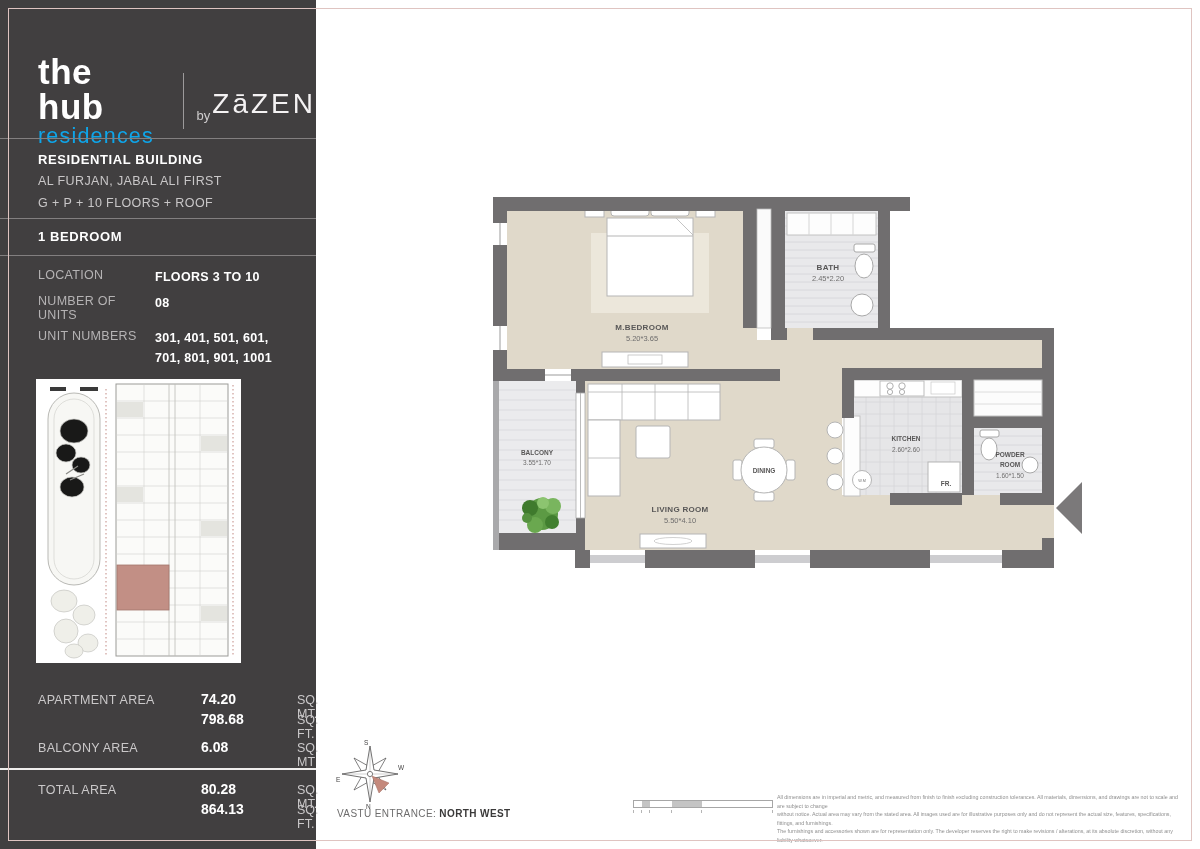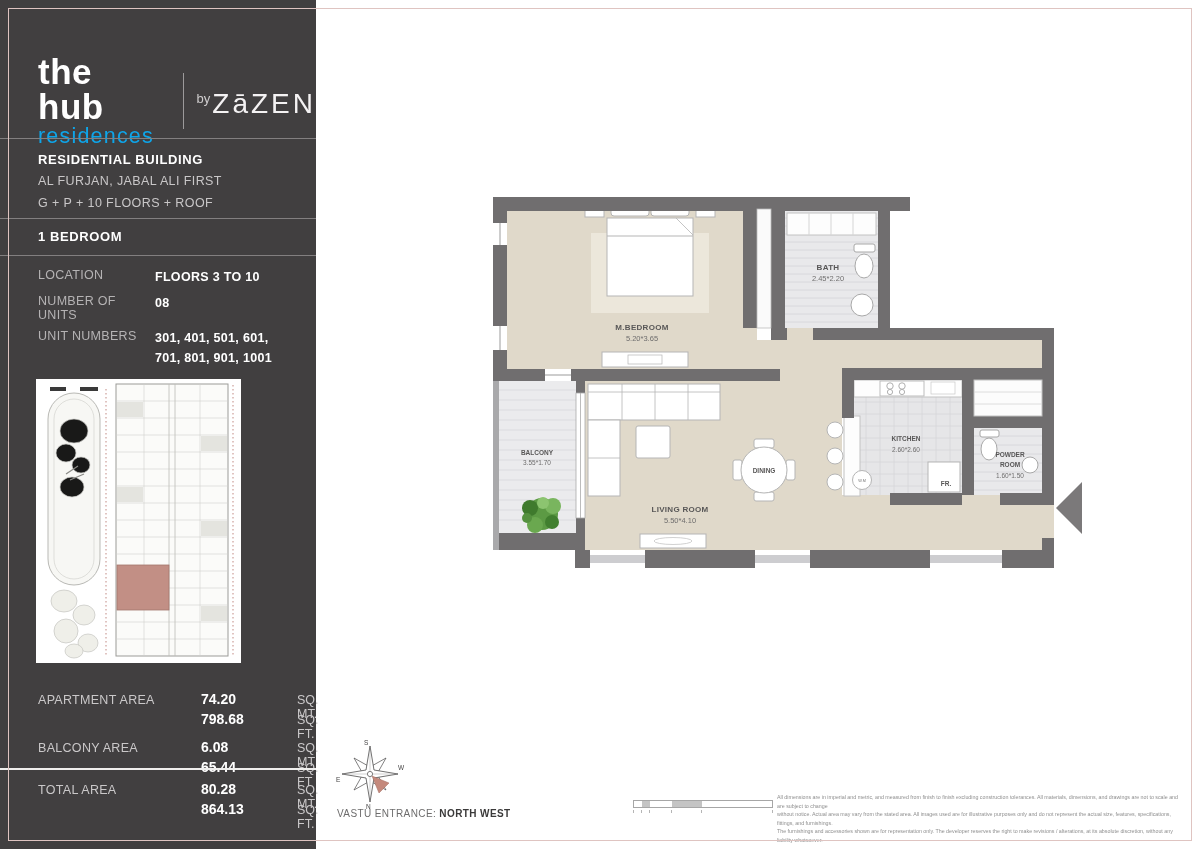--- a/index.html
+++ b/index.html
@@ -12,21 +12,21 @@
     border:1.5px solid #dfc4c1; pointer-events:none; z-index:50; }
 
   
   .sidebar { position:absolute; left:0; top:0; width:316px; height:849px; background:#413f40; color:#fff; }
   .divider { position:absolute; left:0; width:316px; height:1px; background:#827f80; }
   .logo-block { position:absolute; left:38px; top:54px; display:flex; align-items:center; }
   .logo-main { display:flex; flex-direction:column; line-height:1; }
   .logo-line1 { font-size:35px; font-weight:bold; letter-spacing:0.5px; color:#fff; }
   .logo-line2 { font-size:21.5px; font-weight:normal; letter-spacing:1.2px; color:#0ea5e9; margin-top:2px; }
   .logo-sep { width:1px; height:56px; background:#9c9a9b; margin:0 13px 0 15px; }
-  .logo-by-block { display:flex; align-items:flex-start; padding-top:6px; }
+  .logo-by-block { display:flex; align-items:flex-end; padding-top:6px; }
   .logo-by { font-size:13px; color:#cfcdce; margin-right:2px; position:relative; top:3px; }
   .logo-dev { font-size:28px; font-weight:300; letter-spacing:3px; color:#f4f2f3; }
 
   .bldg-title { position:absolute; left:38px; top:152px; font-size:13px; font-weight:bold; letter-spacing:0.6px; }
   .bldg-sub1  { position:absolute; left:38px; top:174px; font-size:12.5px; color:#c9c7c8; letter-spacing:0.4px; }
   .bldg-sub2  { position:absolute; left:38px; top:196px; font-size:12.5px; color:#c9c7c8; letter-spacing:0.4px; }
   .unit-type  { position:absolute; left:38px; top:229px; font-size:13px; font-weight:bold; letter-spacing:0.6px; }
 
   .spec-table { position:absolute; left:38px; top:268px; width:250px; font-size:12.5px; }
   .spec-row { display:flex; margin-bottom:7px; }
@@ -184,25 +184,20 @@
         <span class="area-label"></span>
         <span class="area-num">798.68</span>
         <span class="area-unit">SQ. FT.</span>
       </div>
       <div class="gap8"></div>
       <div class="area-row">
         <span class="area-label">BALCONY AREA</span>
         <span class="area-num">6.08</span>
         <span class="area-unit">SQ. MT</span>
       </div>
-      <div class="area-row">
-        <span class="area-label"></span>
-        <span class="area-num">65.44</span>
-        <span class="area-unit">SQ. FT</span>
-      </div>
     </div>
 
     <div class="total-sep"></div>
 
     <div class="total-table">
       <div class="area-row">
         <span class="area-label">TOTAL AREA</span>
         <span class="area-num">80.28</span>
         <span class="area-unit">SQ. MT.</span>
       </div>

